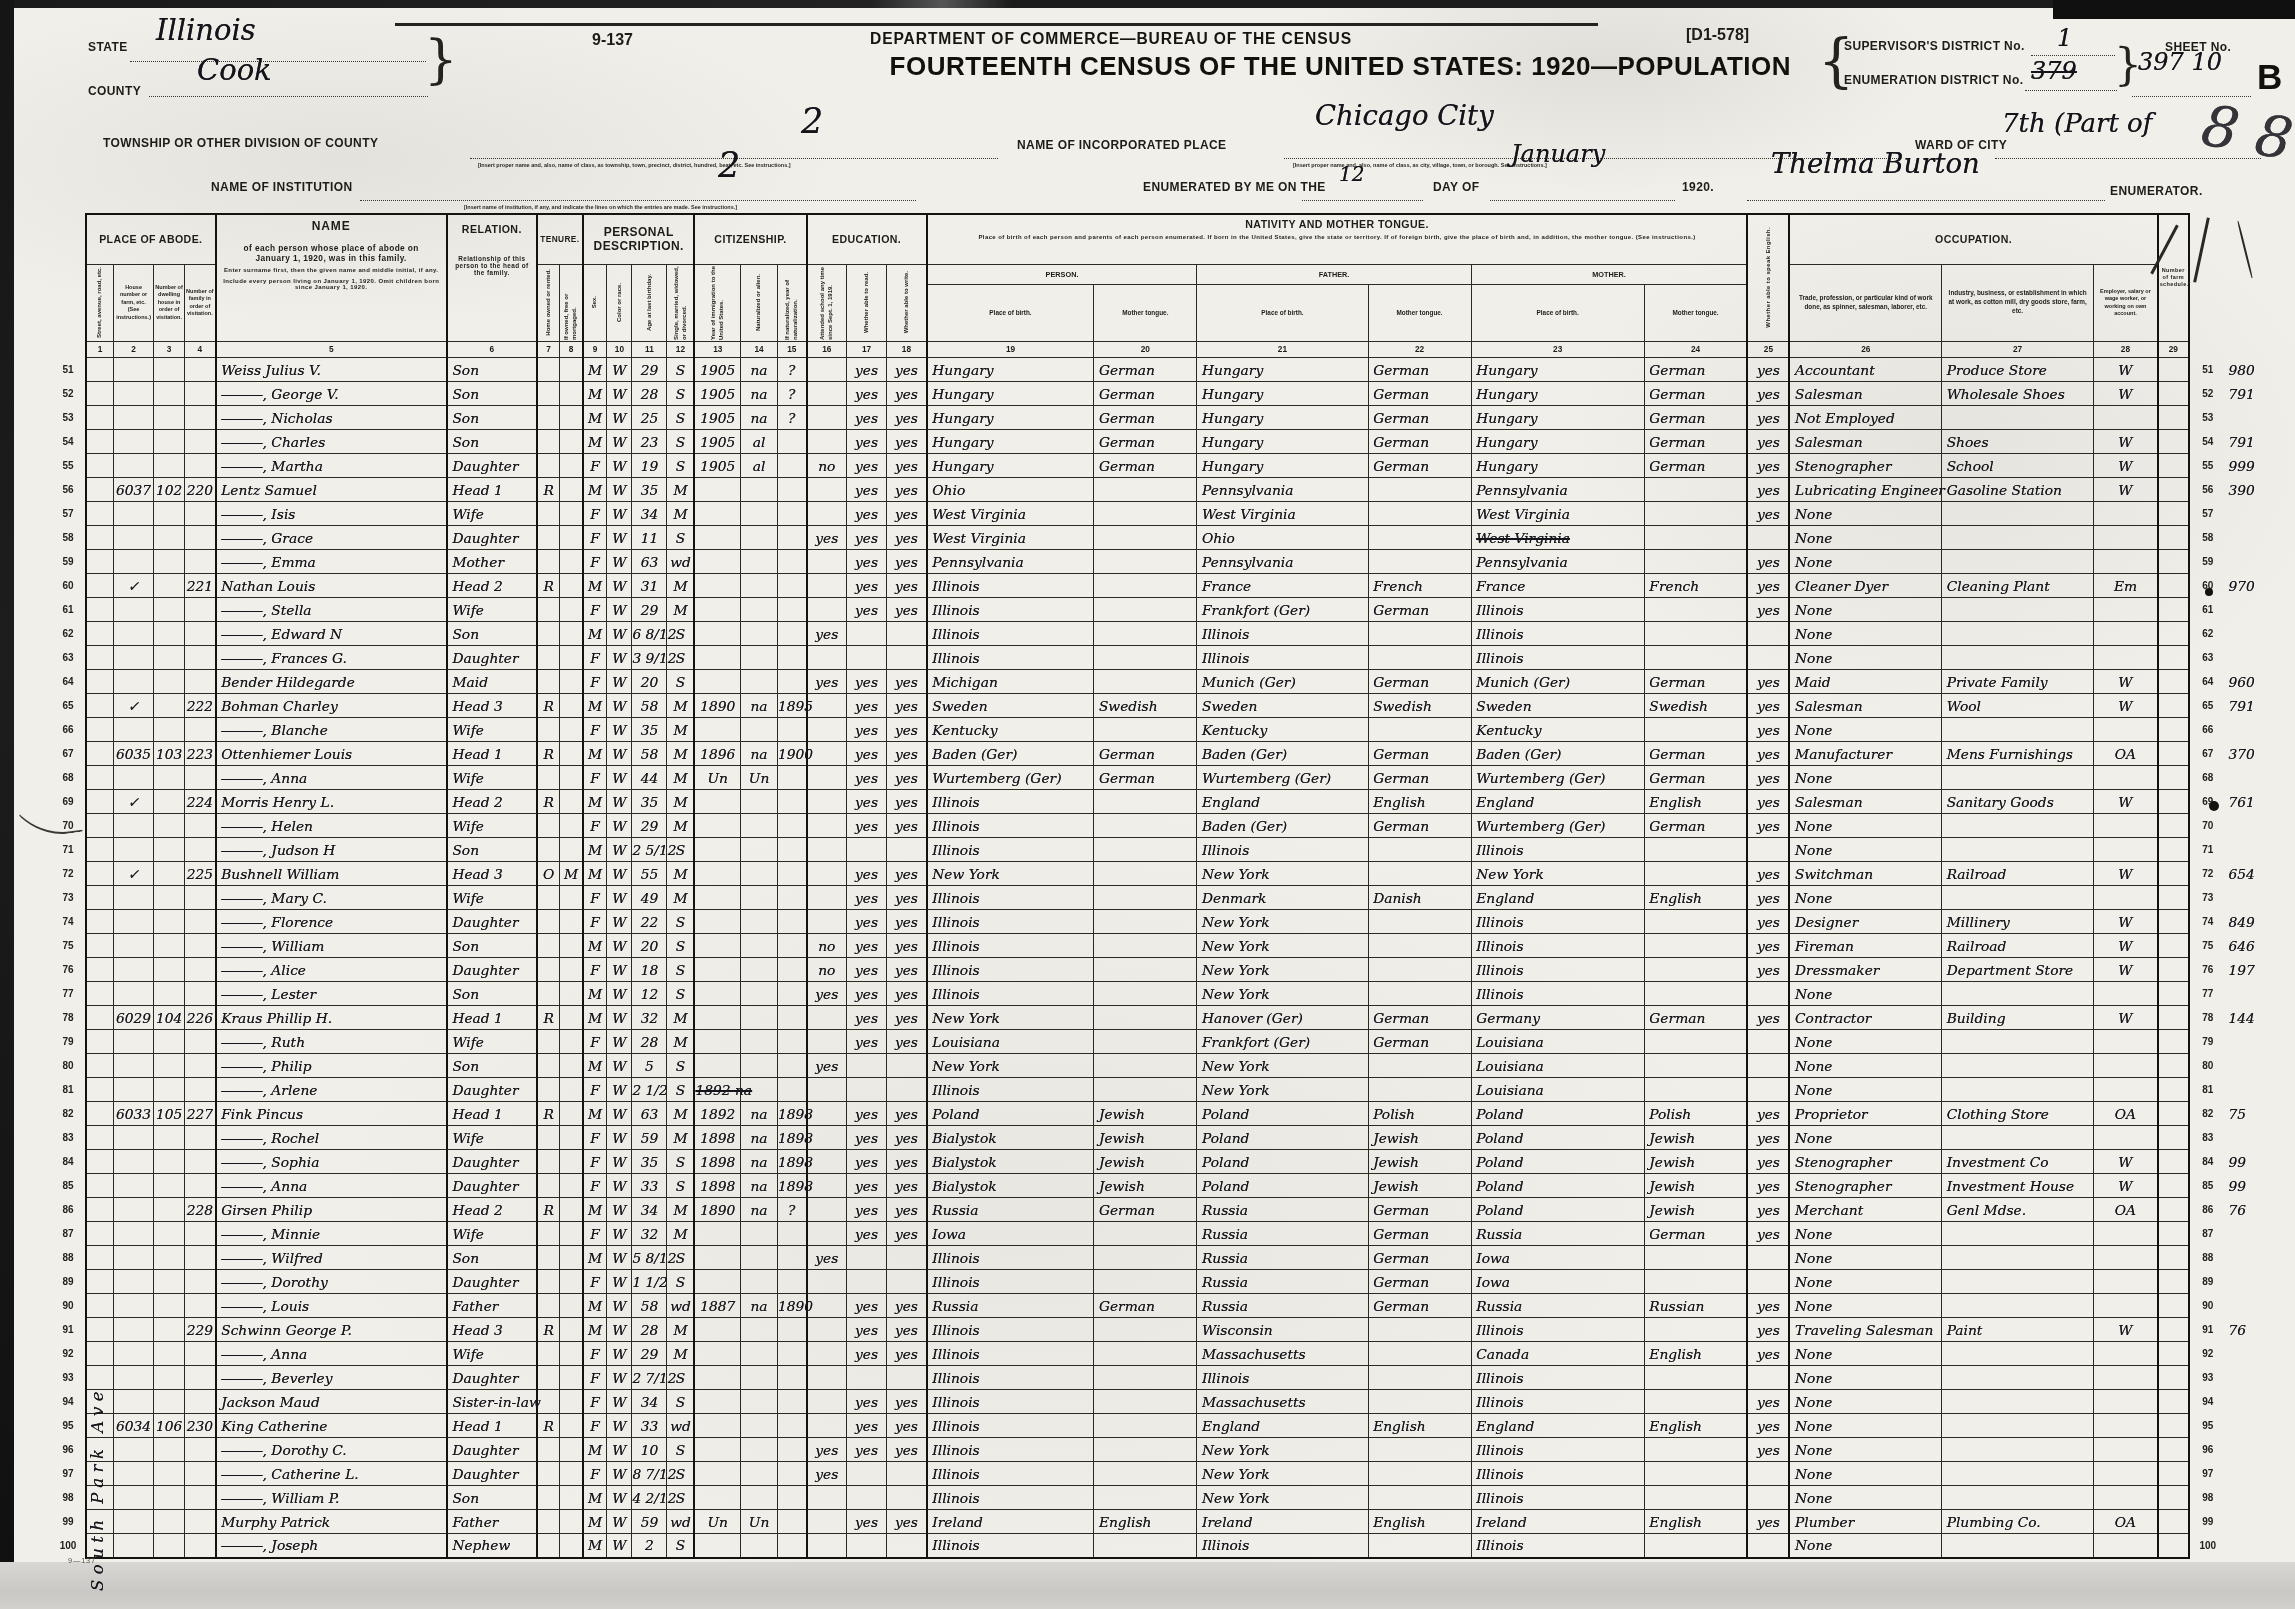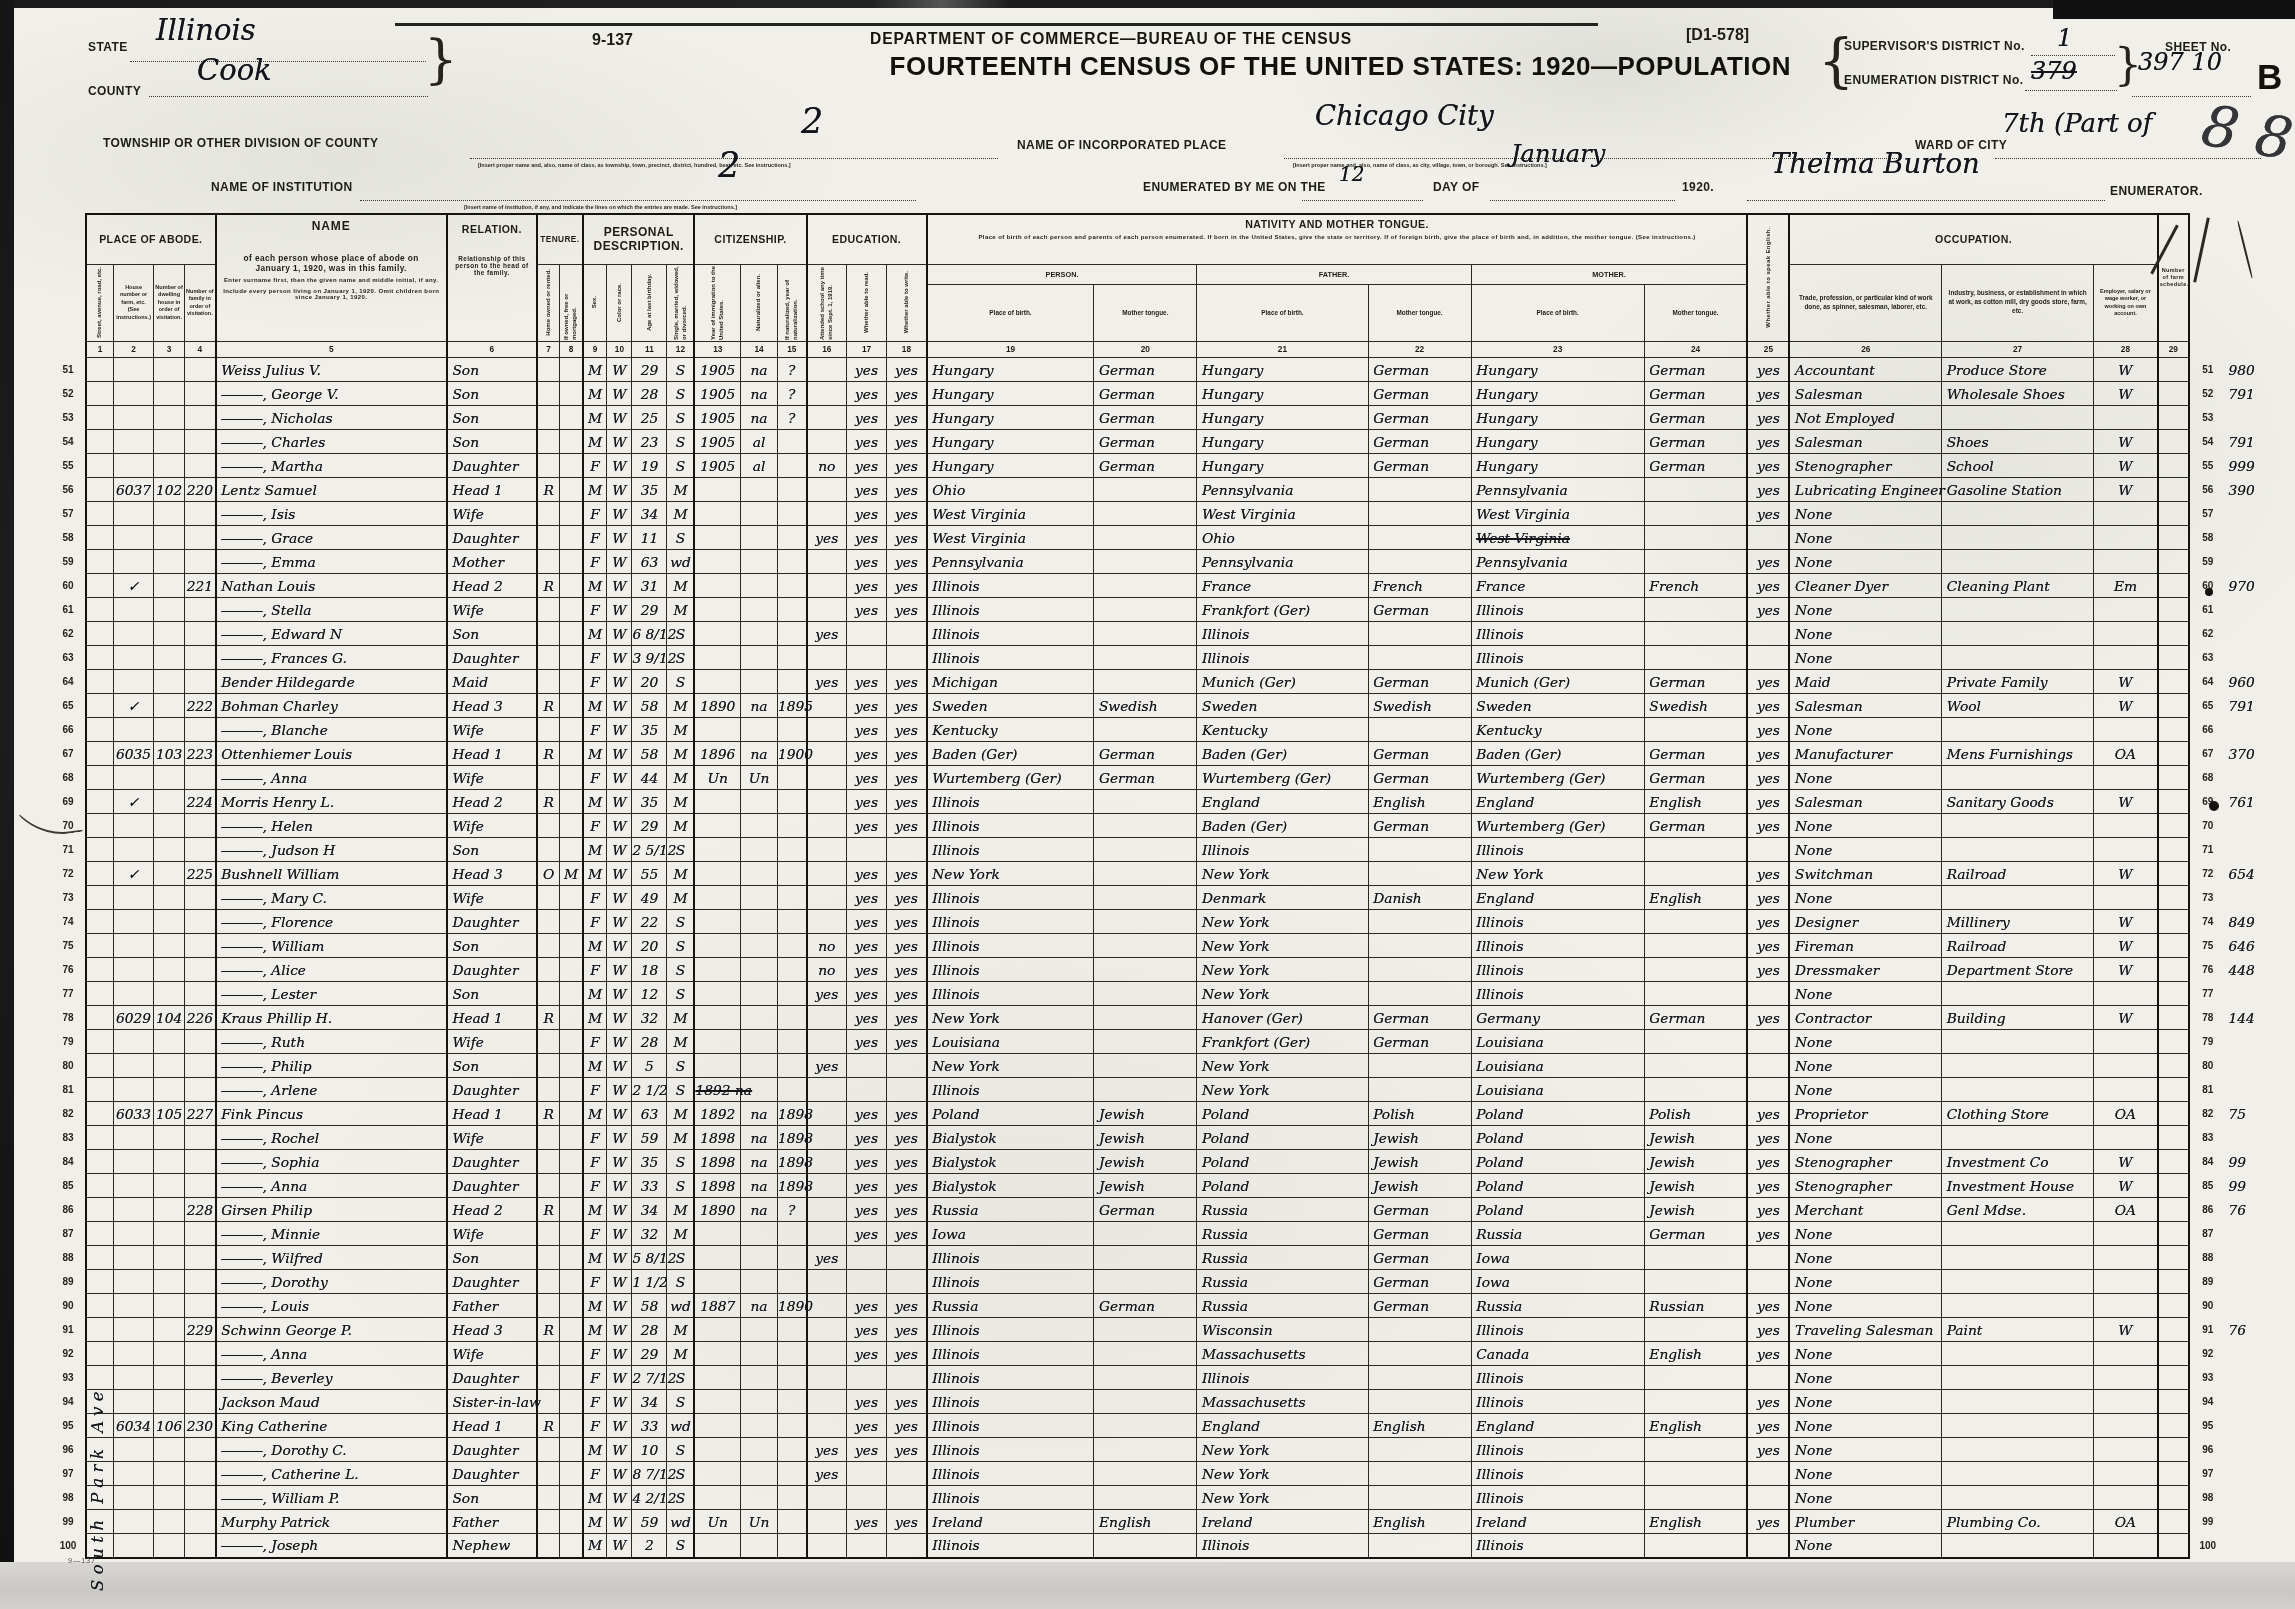--- a/index.html
+++ b/index.html
@@ -63,21 +63,21 @@
   tr.g2 th{height:20px;}
   tr.g3 th{height:57px;font-size:6.4px;}
   tr.nums th{height:16.5px;}
   .gt{font-size:10.6px;text-align:center;vertical-align:middle;}
   .vtext{writing-mode:vertical-rl;transform:rotate(180deg);font-size:6px;font-weight:bold;line-height:1.3;max-height:75px;margin:0 auto;text-align:left;}
   .vtall{max-height:129px;}
   .tiny{font-size:5.5px;font-weight:bold;line-height:1.35;text-align:center;padding:0.9px;}
   .tiny7{font-size:6.4px;font-weight:bold;line-height:1.4;text-align:center;padding:1.8px 5.5px;}
   .namecell{vertical-align:top;text-align:center;padding-top:3.7px;}
   .namecell .nt{font-size:12px;font-weight:bold;letter-spacing:0.9px;display:block;}
-  .namecell .n1{font-size:8.3px;font-weight:bold;display:block;margin-top:20px;}
+  .namecell .n1{font-size:8.3px;font-weight:bold;display:block;margin-top:10px;}
   .namecell .n2{font-size:6px;font-weight:bold;display:block;margin-top:4.6px;}
   .relcell{vertical-align:top;text-align:center;padding-top:8px;}
   .relcell .nt{font-size:10.6px;font-weight:bold;display:block;}
   .relcell .n2{font-size:6.4px;font-weight:bold;display:block;margin-top:20px;padding:0 7.3px;}
   .natcell{vertical-align:top;text-align:center;padding-top:2.8px;}
   .natcell .nt{font-size:10.6px;font-weight:bold;display:block;}
   .natcell .n2{font-size:6px;font-weight:bold;display:block;margin-top:2.8px;padding:0 24px;line-height:1.4;}
   .subg{font-size:7.3px;text-align:center;}
   .num{font-size:8.3px;text-align:center;}
   tbody tr{height:24px;}
@@ -1199,21 +1199,21 @@
             <td class="dcell hw gbm left">New York</td>
             <td class="dcell hw  left"></td>
             <td class="dcell hw gbm left">Illinois</td>
             <td class="dcell hw  left"></td>
             <td class="dcell hw gb">yes</td>
             <td class="dcell hw gb left">Dressmaker</td>
             <td class="dcell hw  left">Department Store</td>
             <td class="dcell hw ">W</td>
             <td class="dcell gb hr"></td>
             <td class="gut">76</td>
-            <td class="codec hw">448</td>
+            <td class="codec hw">197</td>
           </tr>
           <tr>
             <td class="gut">77</td>
             <td class="dcell hl"></td>
             <td class="dcell hw "></td>
             <td class="dcell hw "></td>
             <td class="dcell hw "></td>
             <td class="dcell hw gb left">―――, Lester</td>
             <td class="dcell hw gb left">Son</td>
             <td class="dcell hw gb"></td>

